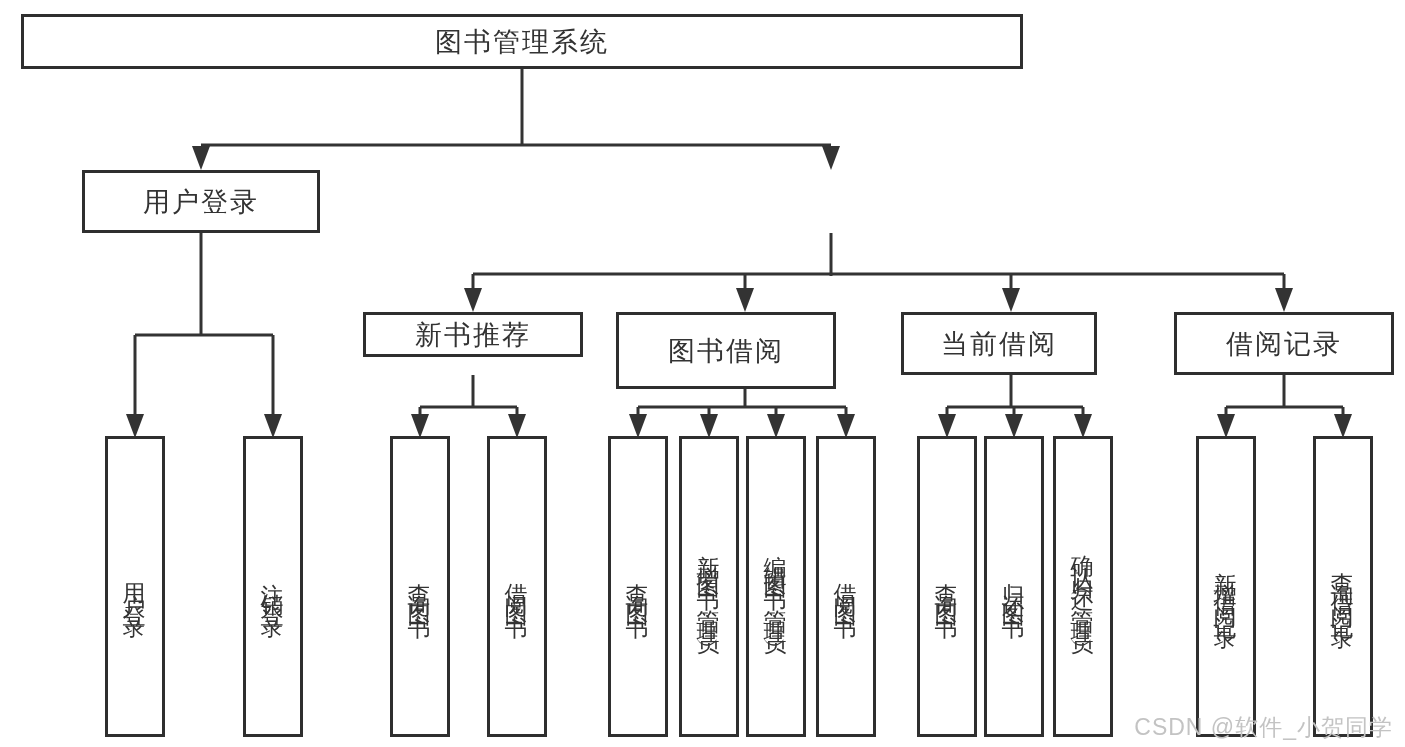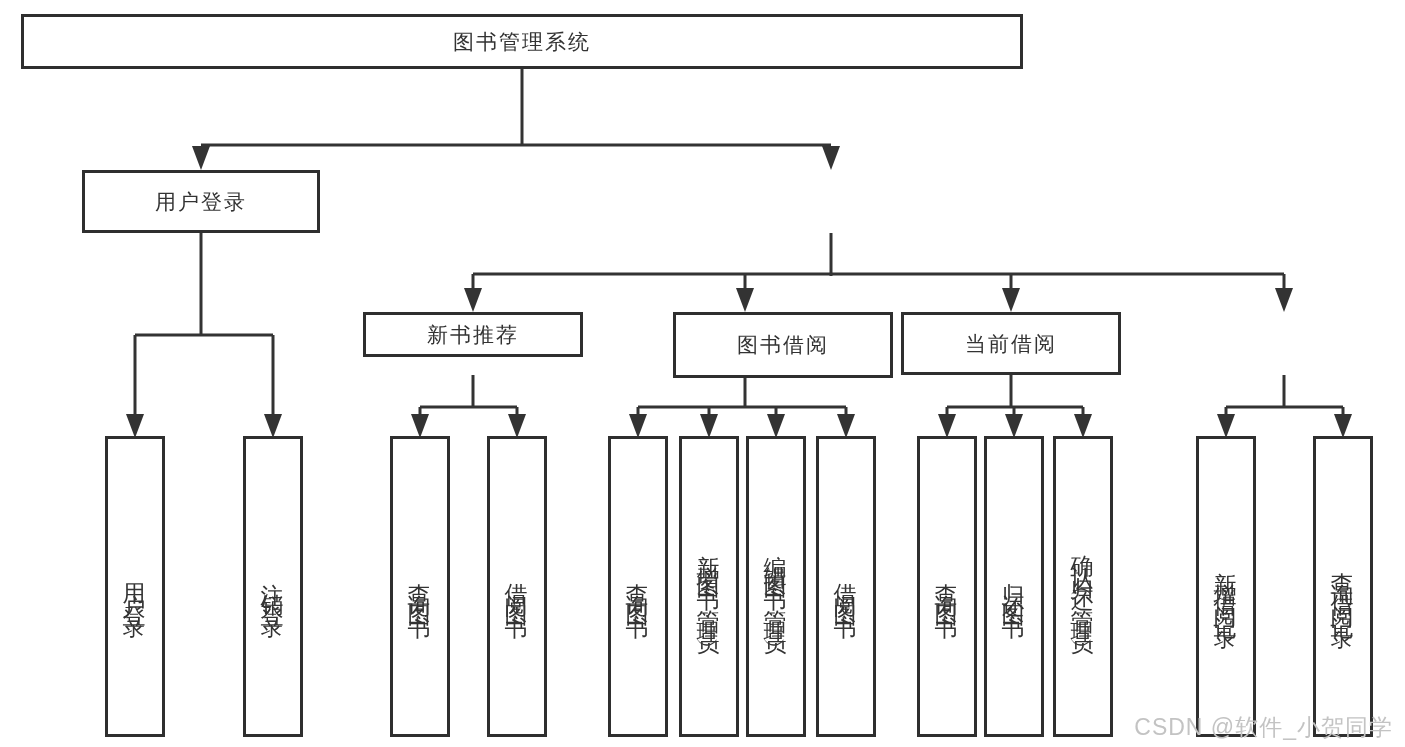--- a/index.html
+++ b/index.html
@@ -9,21 +9,21 @@
     font-family:"Liberation Sans","DejaVu Sans",sans-serif;
     color:var(--text,#333);
   }
   .wires { position:absolute; left:0; top:0; }
   .wires path { stroke:var(--line,#333); stroke-width:3; fill:none; }
   .wires polygon { fill:var(--line,#333); stroke:none; }
   .box {
     position:absolute; box-sizing:border-box; background:#fff;
     border:3px solid var(--border,#2f2f2f);
     display:flex; align-items:center; justify-content:center;
-    font-size:21px; letter-spacing:2px; white-space:nowrap;
+    font-size:27px; letter-spacing:2px; white-space:nowrap;
   }
   .leaf {
     writing-mode:vertical-lr; text-orientation:mixed;
     font-size:23px; letter-spacing:11px; white-space:normal;
     padding:4px 0;
   }
   .leaf span { display:block; }
   .watermark {
     position:absolute; right:12px; bottom:4px; z-index:6;
     font-size:23px; letter-spacing:1px; color:var(--wm,#c3c3c3);
@@ -100,25 +100,28 @@
     <span>图书管理系统</span>
   </div>
 
   <div class="box" style="left:82px;top:170px;width:238px;height:63px">
     <span>用户登录</span>
   </div>
 
   <div class="box" style="left:363px;top:312px;width:220px;height:45px">
     <span>新书推荐</span>
   </div>
-  <div class="box" style="left:673px;top:312px;width:220px;height:66px">
+  <div class="box" style="left:616px;top:312px;width:220px;height:77px">
     <span>图书借阅</span>
   </div>
-  <div class="box" style="left:901px;top:312px;width:220px;height:63px">
+  <div class="box" style="left:901px;top:312px;width:196px;height:63px">
     <span>当前借阅</span>
+  </div>
+  <div class="box" style="left:1174px;top:312px;width:220px;height:63px">
+    <span>借阅记录</span>
   </div>
 
   <div class="box leaf" style="left:105px;top:436px;width:60px;height:301px">
     <span>用户登录</span>
   </div>
   <div class="box leaf" style="left:243px;top:436px;width:60px;height:301px">
     <span>注销登录</span>
   </div>
 
   <div class="box leaf" style="left:390px;top:436px;width:60px;height:301px">

